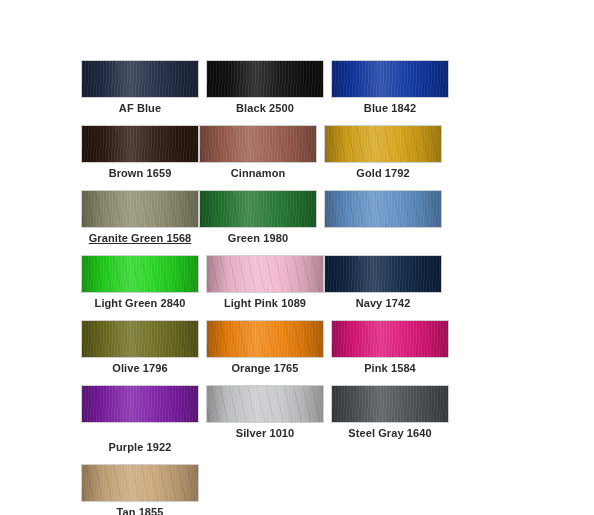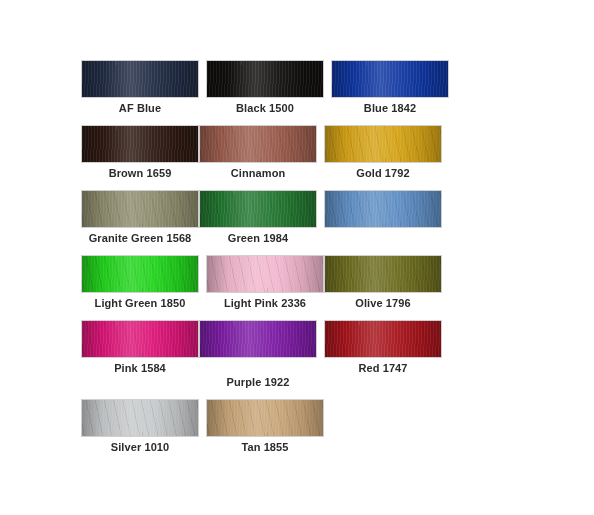--- a/index.html
+++ b/index.html
@@ -117,21 +117,21 @@
         </div>
         <div class="swatch-label" style="color: rgb(43, 43, 43);">AF Blue</div>
       </div>
       <div class="swatch-cell">
         <div class="swatch-chip">
           <div class="fill" style="background: rgb(16, 15, 14);"></div>
           <div class="fibers"></div>
           <div class="strands"></div>
           <div class="sheen"></div>
         </div>
-        <div class="swatch-label" style="color: rgb(43, 43, 43);">Black 1500</div>
+        <div class="swatch-label" style="color: rgb(43, 43, 43);">Black 2500</div>
       </div>
       <div class="swatch-cell">
         <div class="swatch-chip">
           <div class="fill" style="background: rgb(13, 53, 162);"></div>
           <div class="fibers"></div>
           <div class="strands"></div>
           <div class="sheen"></div>
         </div>
         <div class="swatch-label" style="color: rgb(43, 43, 43);">Blue 1842</div>
       </div>
@@ -162,101 +162,119 @@
         </div>
         <div class="swatch-label" style="color: rgb(43, 43, 43);">Gold 1792</div>
       </div>
       <div class="swatch-cell last-in-row">
         <div class="swatch-chip">
           <div class="fill" style="background: rgb(141, 139, 108);"></div>
           <div class="fibers"></div>
           <div class="strands"></div>
           <div class="sheen"></div>
         </div>
-        <div class="swatch-label" style="color: rgb(43, 43, 43);">Granite Green 1568</div>
+        <div class="swatch-label" style="color: rgb(43, 43, 43); text-decoration: underline;">Granite Green 1568</div>
       </div>
       <div class="swatch-cell">
         <div class="swatch-chip">
           <div class="fill" style="background: rgb(33, 118, 47);"></div>
           <div class="fibers"></div>
           <div class="strands"></div>
           <div class="sheen"></div>
         </div>
-        <div class="swatch-label" style="color: rgb(43, 43, 43);">Green 1984</div>
+        <div class="swatch-label" style="color: rgb(43, 43, 43);">Green 1980</div>
       </div>
       <div class="swatch-cell">
         <div class="swatch-chip">
           <div class="fill" style="background: rgb(93, 142, 196);"></div>
           <div class="fibers"></div>
           <div class="strands"></div>
           <div class="sheen"></div>
         </div>
       </div>
       <div class="swatch-cell">
         <div class="swatch-chip">
           <div class="fill" style="background: rgb(31, 212, 26);"></div>
           <div class="fibers"></div>
           <div class="strands"></div>
           <div class="sheen"></div>
         </div>
-        <div class="swatch-label" style="color: rgb(43, 43, 43);">Light Green 1850</div>
+        <div class="swatch-label" style="color: rgb(43, 43, 43);">Light Green 2840</div>
       </div>
       <div class="swatch-cell last-in-row">
         <div class="swatch-chip">
           <div class="fill" style="background: rgb(241, 182, 205);"></div>
           <div class="fibers"></div>
           <div class="strands"></div>
           <div class="sheen"></div>
         </div>
-        <div class="swatch-label" style="color: rgb(43, 43, 43);">Light Pink 2336</div>
+        <div class="swatch-label" style="color: rgb(43, 43, 43);">Light Pink 1089</div>
+      </div>
+      <div class="swatch-cell">
+        <div class="swatch-chip">
+          <div class="fill" style="background: rgb(13, 36, 67);"></div>
+          <div class="fibers"></div>
+          <div class="strands"></div>
+          <div class="sheen"></div>
+        </div>
+        <div class="swatch-label" style="color: rgb(43, 43, 43);">Navy 1742</div>
       </div>
       <div class="swatch-cell">
         <div class="swatch-chip">
           <div class="fill" style="background: rgb(108, 107, 29);"></div>
           <div class="fibers"></div>
           <div class="strands"></div>
           <div class="sheen"></div>
         </div>
         <div class="swatch-label" style="color: rgb(43, 43, 43);">Olive 1796</div>
       </div>
+      <div class="swatch-cell">
+        <div class="swatch-chip">
+          <div class="fill" style="background: rgb(239, 128, 9);"></div>
+          <div class="fibers"></div>
+          <div class="strands"></div>
+          <div class="sheen"></div>
+        </div>
+        <div class="swatch-label" style="color: rgb(43, 43, 43);">Orange 1765</div>
+      </div>
       <div class="swatch-cell last-in-row">
         <div class="swatch-chip">
           <div class="fill" style="background: rgb(221, 19, 119);"></div>
           <div class="fibers"></div>
           <div class="strands"></div>
           <div class="sheen"></div>
         </div>
         <div class="swatch-label" style="color: rgb(43, 43, 43);">Pink 1584</div>
       </div>
       <div class="swatch-cell">
         <div class="swatch-chip">
           <div class="fill" style="background: rgb(125, 27, 166);"></div>
           <div class="fibers"></div>
           <div class="strands"></div>
           <div class="sheen"></div>
         </div>
         <div class="swatch-label" style="color: rgb(43, 43, 43); margin-top: 17px;">Purple 1922</div>
       </div>
       <div class="swatch-cell">
         <div class="swatch-chip">
-          <div class="fill" style="background: rgb(168, 19, 27);"></div>
-          <div class="fibers"></div>
-          <div class="strands"></div>
-          <div class="sheen"></div>
-        </div>
-        <div class="swatch-label" style="color: rgb(43, 43, 43);">Red 1747</div>
-      </div>
-      <div class="swatch-cell">
-        <div class="swatch-chip">
           <div class="fill" style="background: rgb(198, 201, 203);"></div>
           <div class="fibers"></div>
           <div class="strands"></div>
           <div class="sheen"></div>
         </div>
         <div class="swatch-label" style="color: rgb(43, 43, 43);">Silver 1010</div>
+      </div>
+      <div class="swatch-cell last-in-row">
+        <div class="swatch-chip">
+          <div class="fill" style="background: rgb(74, 78, 83);"></div>
+          <div class="fibers"></div>
+          <div class="strands"></div>
+          <div class="sheen"></div>
+        </div>
+        <div class="swatch-label" style="color: rgb(43, 43, 43);">Steel Gray 1640</div>
       </div>
       <div class="swatch-cell">
         <div class="swatch-chip">
           <div class="fill" style="background: rgb(201, 165, 119);"></div>
           <div class="fibers"></div>
           <div class="strands"></div>
           <div class="sheen"></div>
         </div>
         <div class="swatch-label" style="color: rgb(43, 43, 43);">Tan 1855</div>
       </div>

